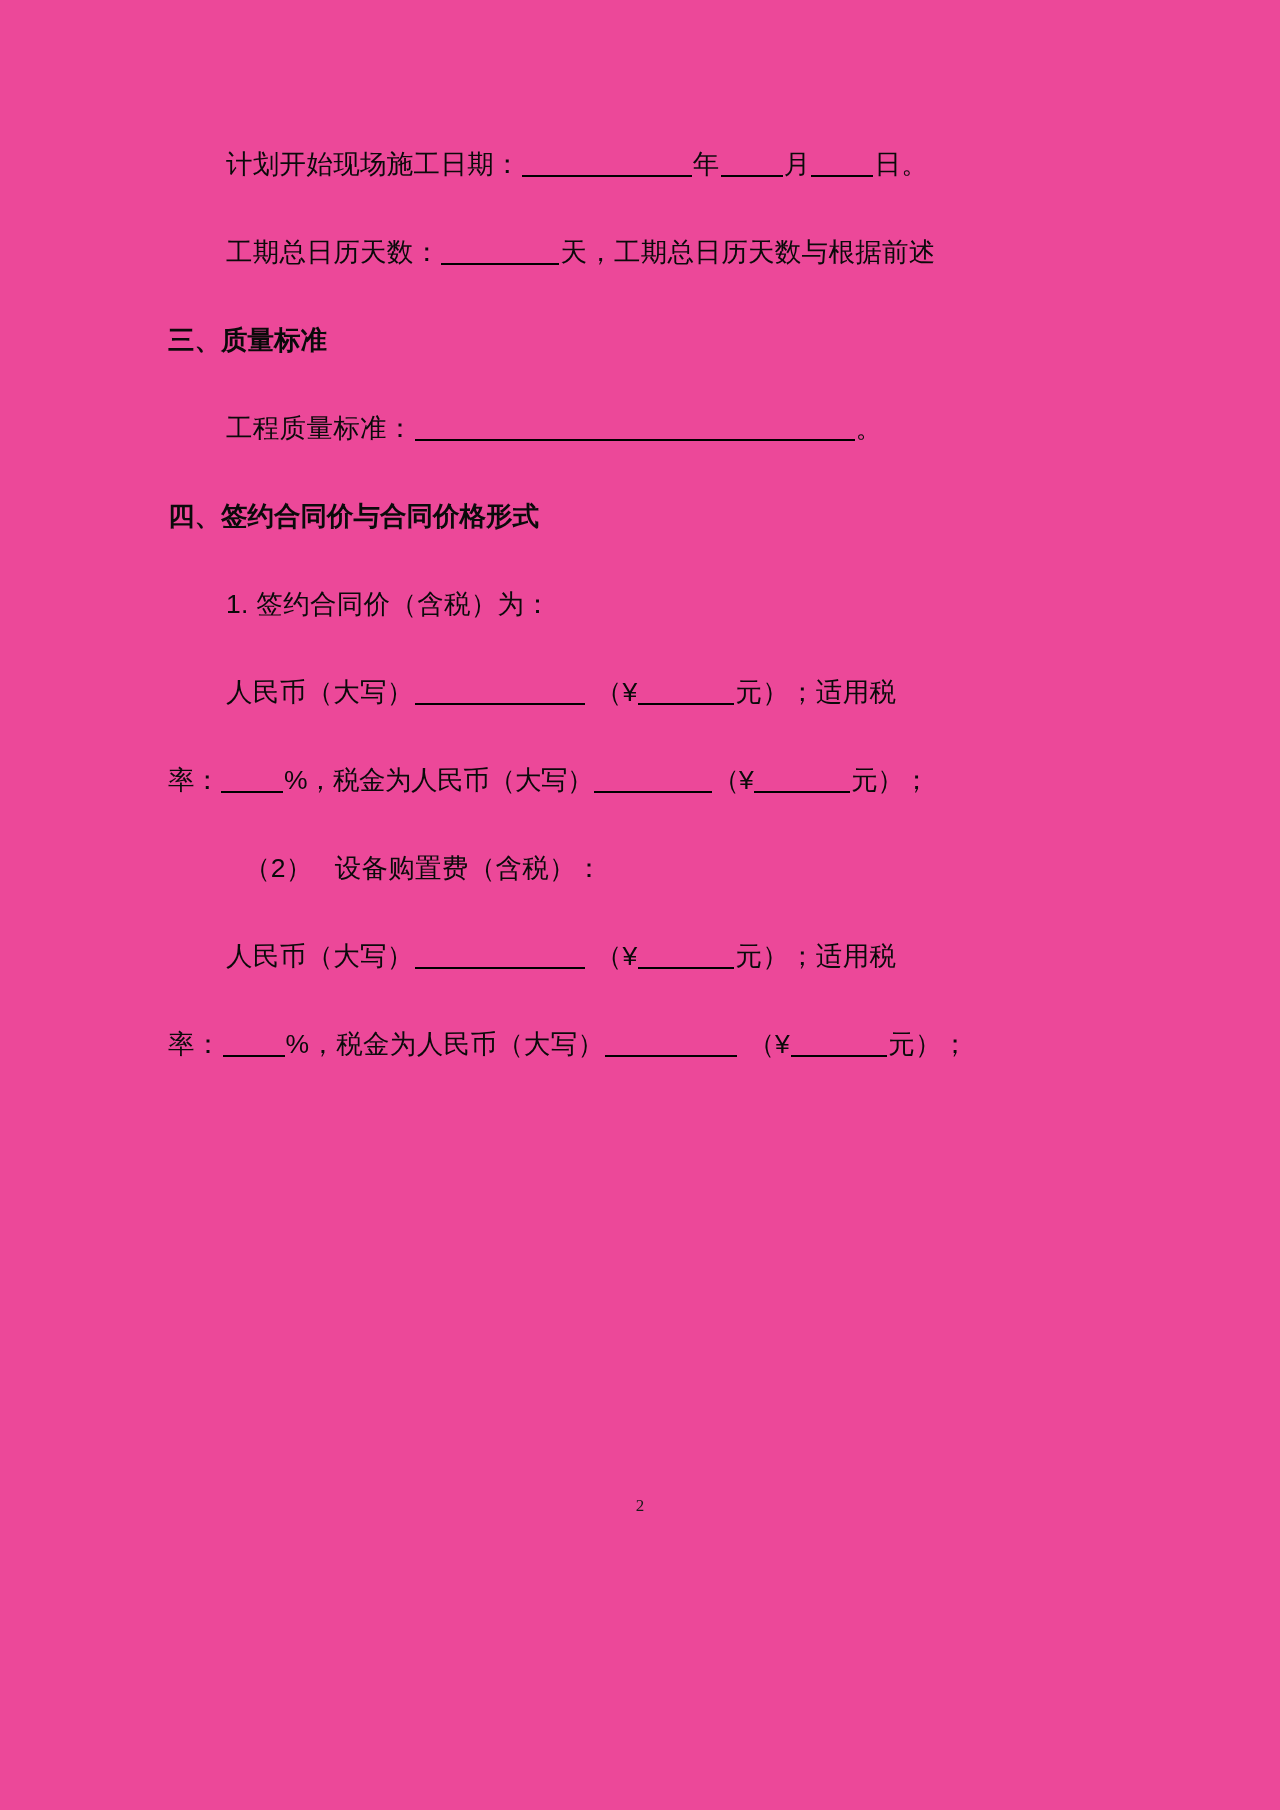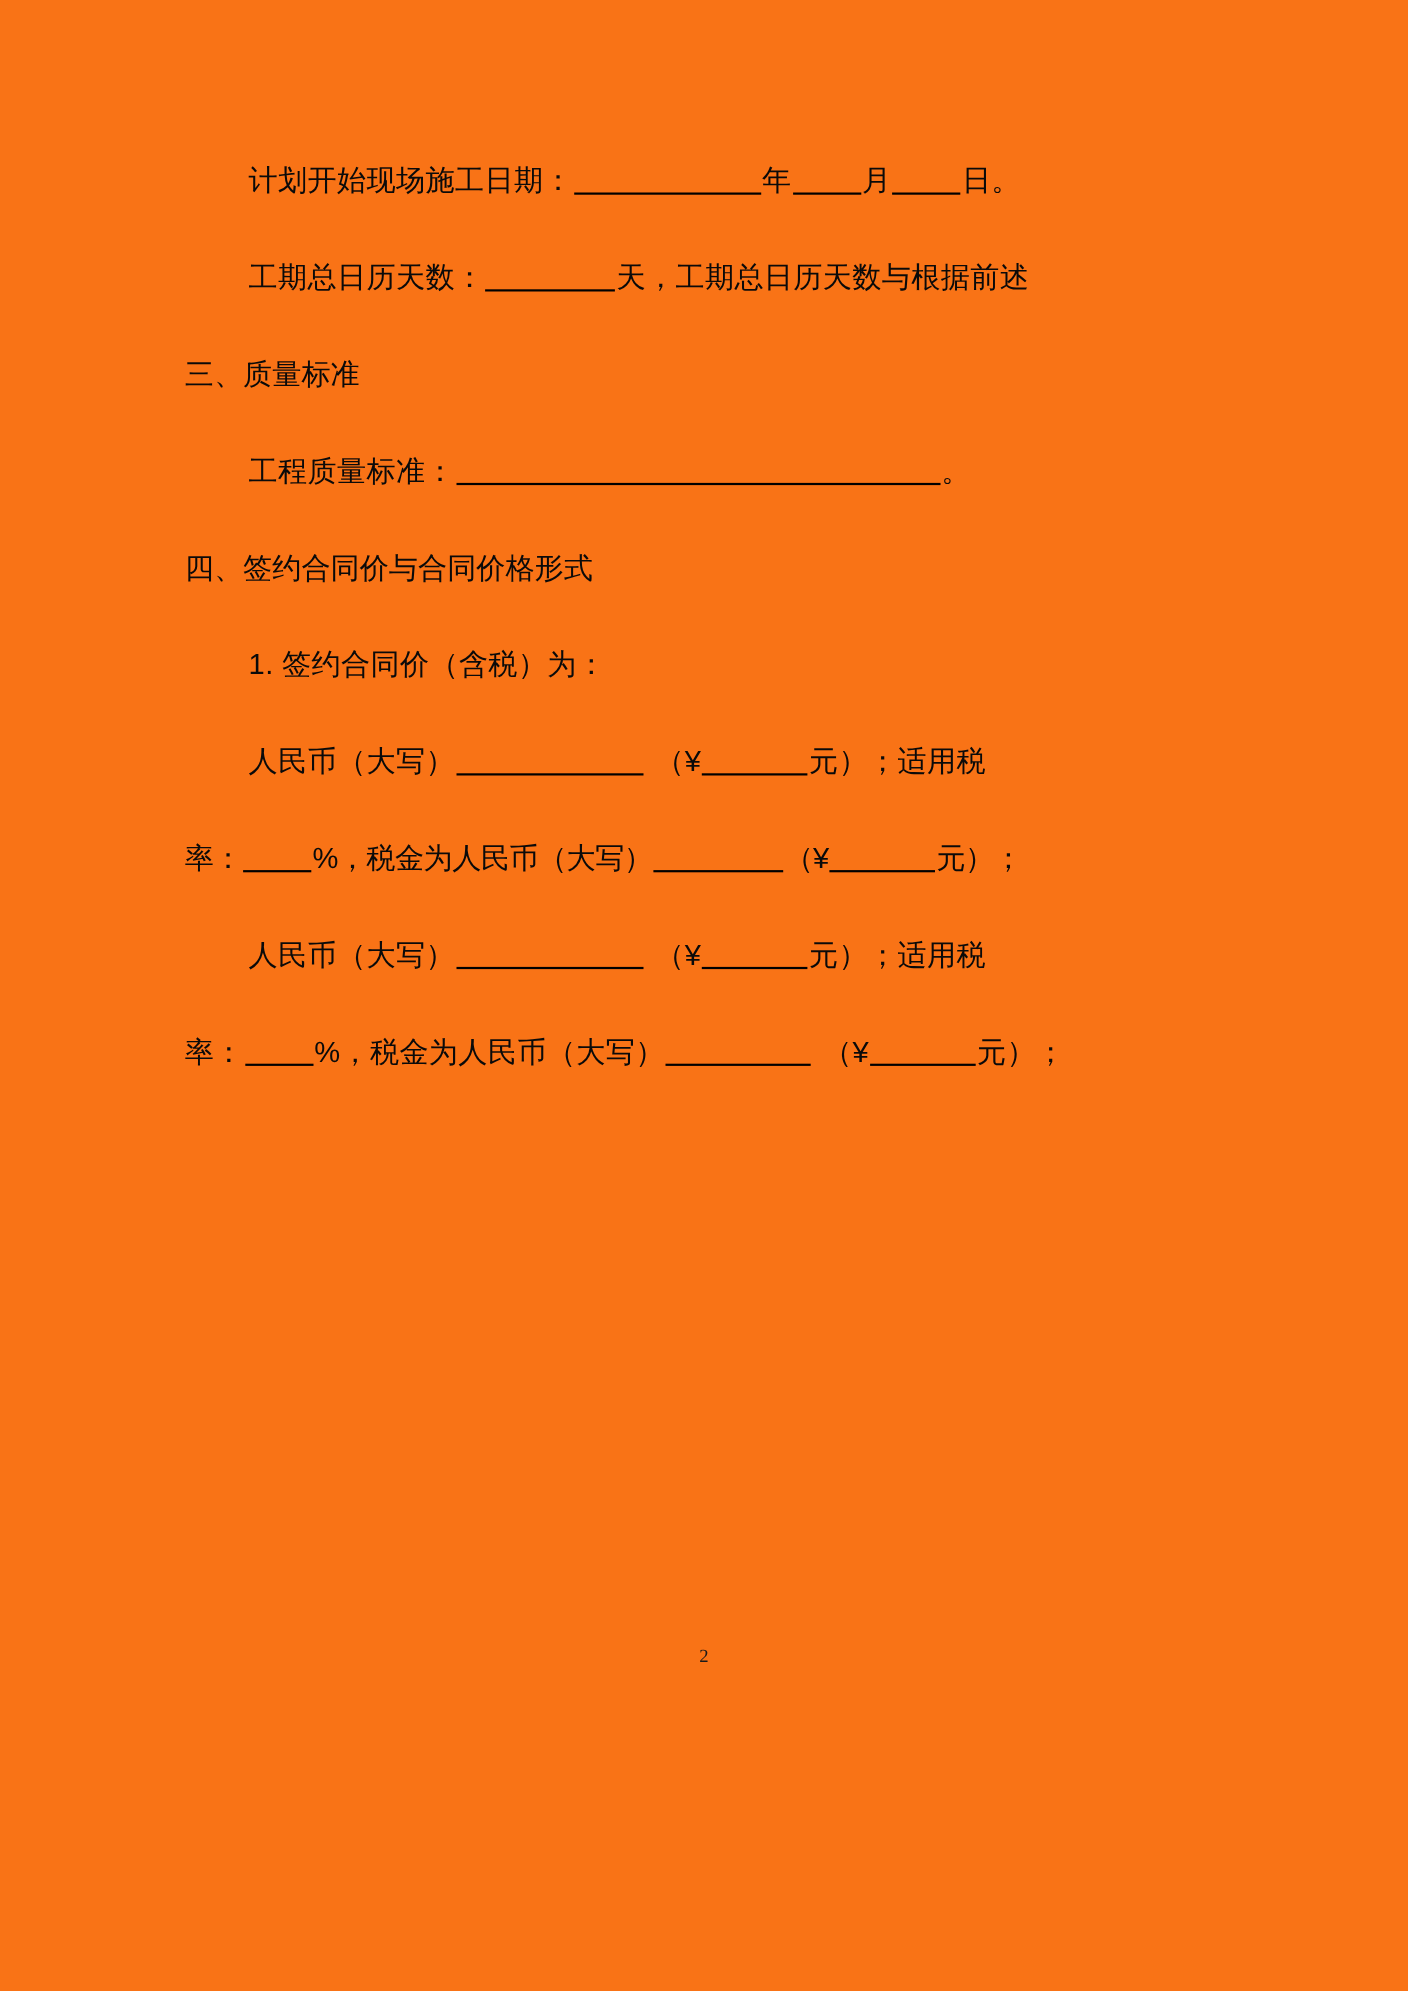--- a/index.html
+++ b/index.html
@@ -9,21 +9,21 @@
   }
   body {
     font-family: "Liberation Sans", "DejaVu Sans", sans-serif;
     color: #000000;
   }
   .page {
     position: relative;
     width: 1280px;
     height: 1810px;
     margin: 0 auto;
-    background: #f97316;
+    background: #ec4899;
     box-sizing: border-box;
     overflow: hidden;
   }
   .content {
     position: absolute;
     left: 168px;
     top: 120px;
     width: 790px;
   }
   
@@ -38,20 +38,21 @@
     padding-left: 58px;
   }
   .indent-sub {
     padding-left: 76px;
   }
   .heading {
     font-size: 26.5px;
     line-height: 88px;
     white-space: nowrap;
     color: #0a0a0a;
+    font-weight: bold;
   }
   
   .blank {
     display: inline-block;
     border-bottom: 2px solid #000;
     vertical-align: -4px;
     height: 26px;
     margin: 0 1px;
   }
   .b-s    { width: 62px; }
@@ -113,20 +114,23 @@
 
 
     <div class="p indent">
       <span>人民币（大写）</span><span class="blank b-xl"></span><span class="gap-s"></span><span>（¥</span><span class="blank b-m"></span><span>元）；</span><span>适用税</span>
     </div>
 
     <div class="p tight">
       <span>率：</span><span class="blank b-s"></span><span>%，税金为人民币（大写）</span><span class="blank b-ml"></span><span>（¥</span><span class="blank b-m"></span><span>元）；</span>
     </div>
 
+    <div class="p indent-sub">
+      <span>（2）</span><span class="gap-m"></span><span>设备购置费（含税）：</span>
+    </div>
 
     <div class="p indent">
       <span>人民币（大写）</span><span class="blank b-xl"></span><span class="gap-s"></span><span>（¥</span><span class="blank b-m"></span><span>元）；</span><span>适用税</span>
     </div>
 
     <div class="p">
       <span>率：</span><span class="blank b-s"></span><span>%，税金为人民币（大写）</span><span class="blank b-l"></span><span class="gap-s"></span><span>（¥</span><span class="blank b-m"></span><span>元）；</span>
     </div>
 
   </div>

